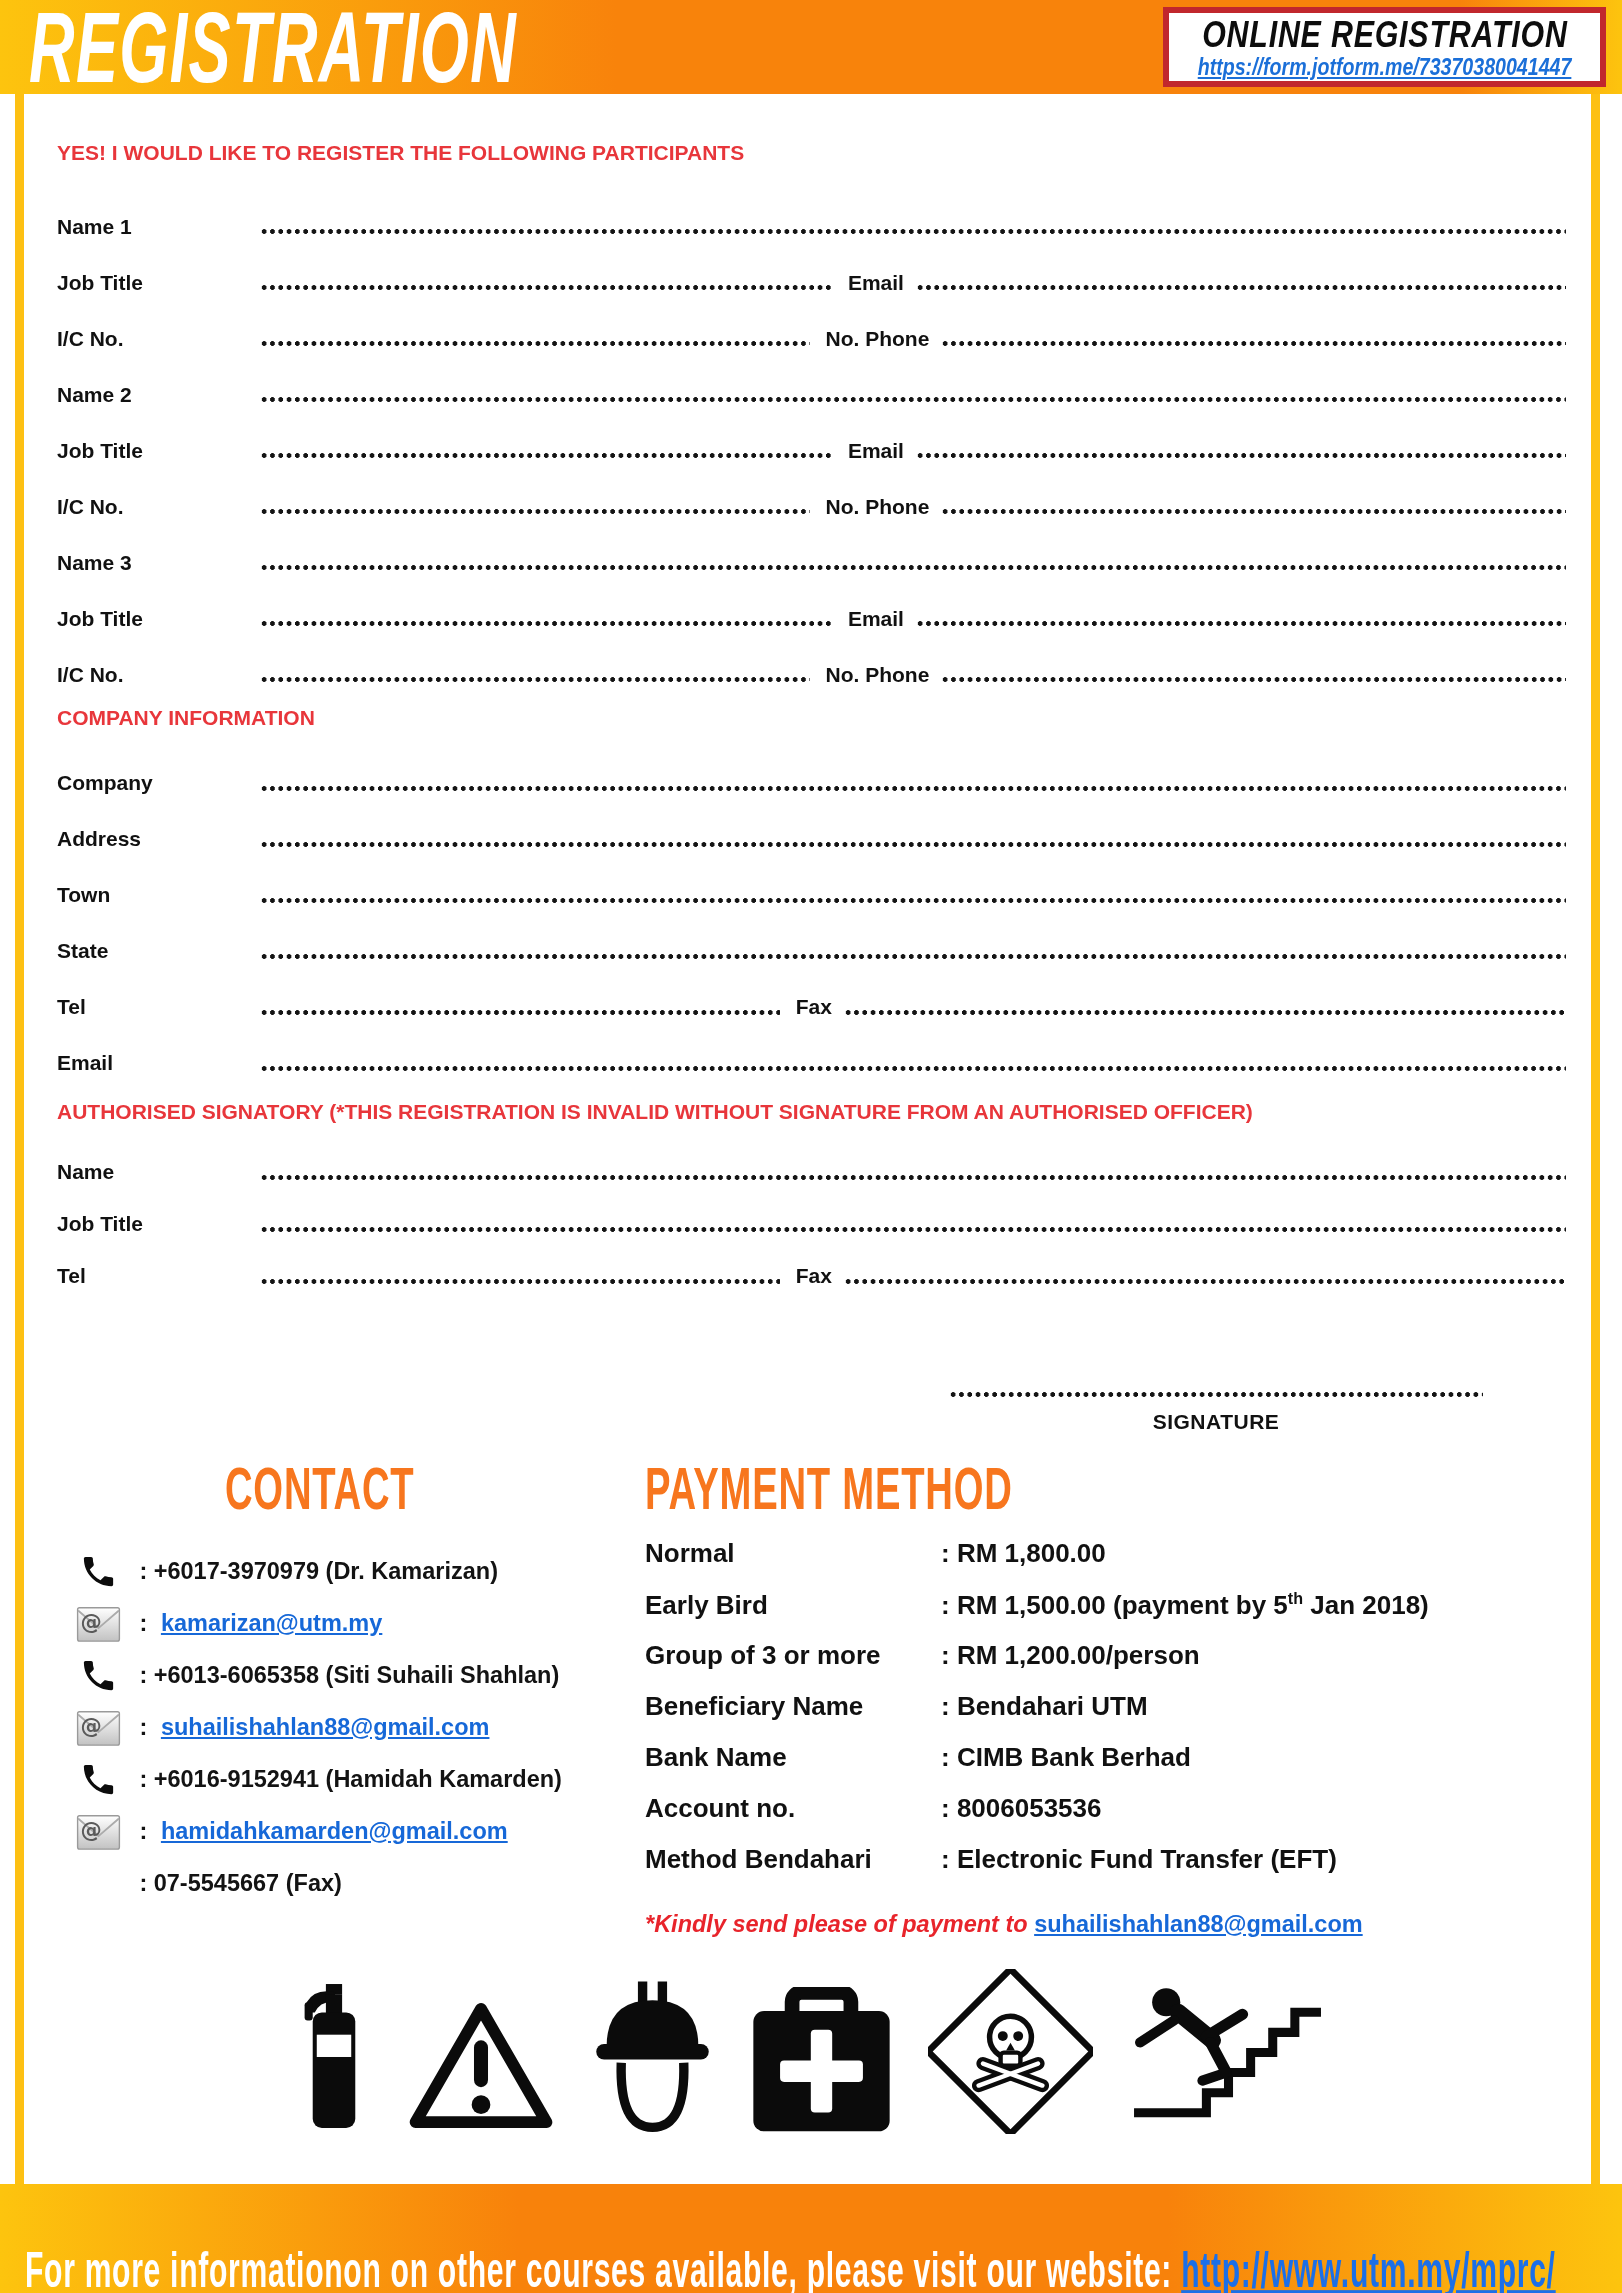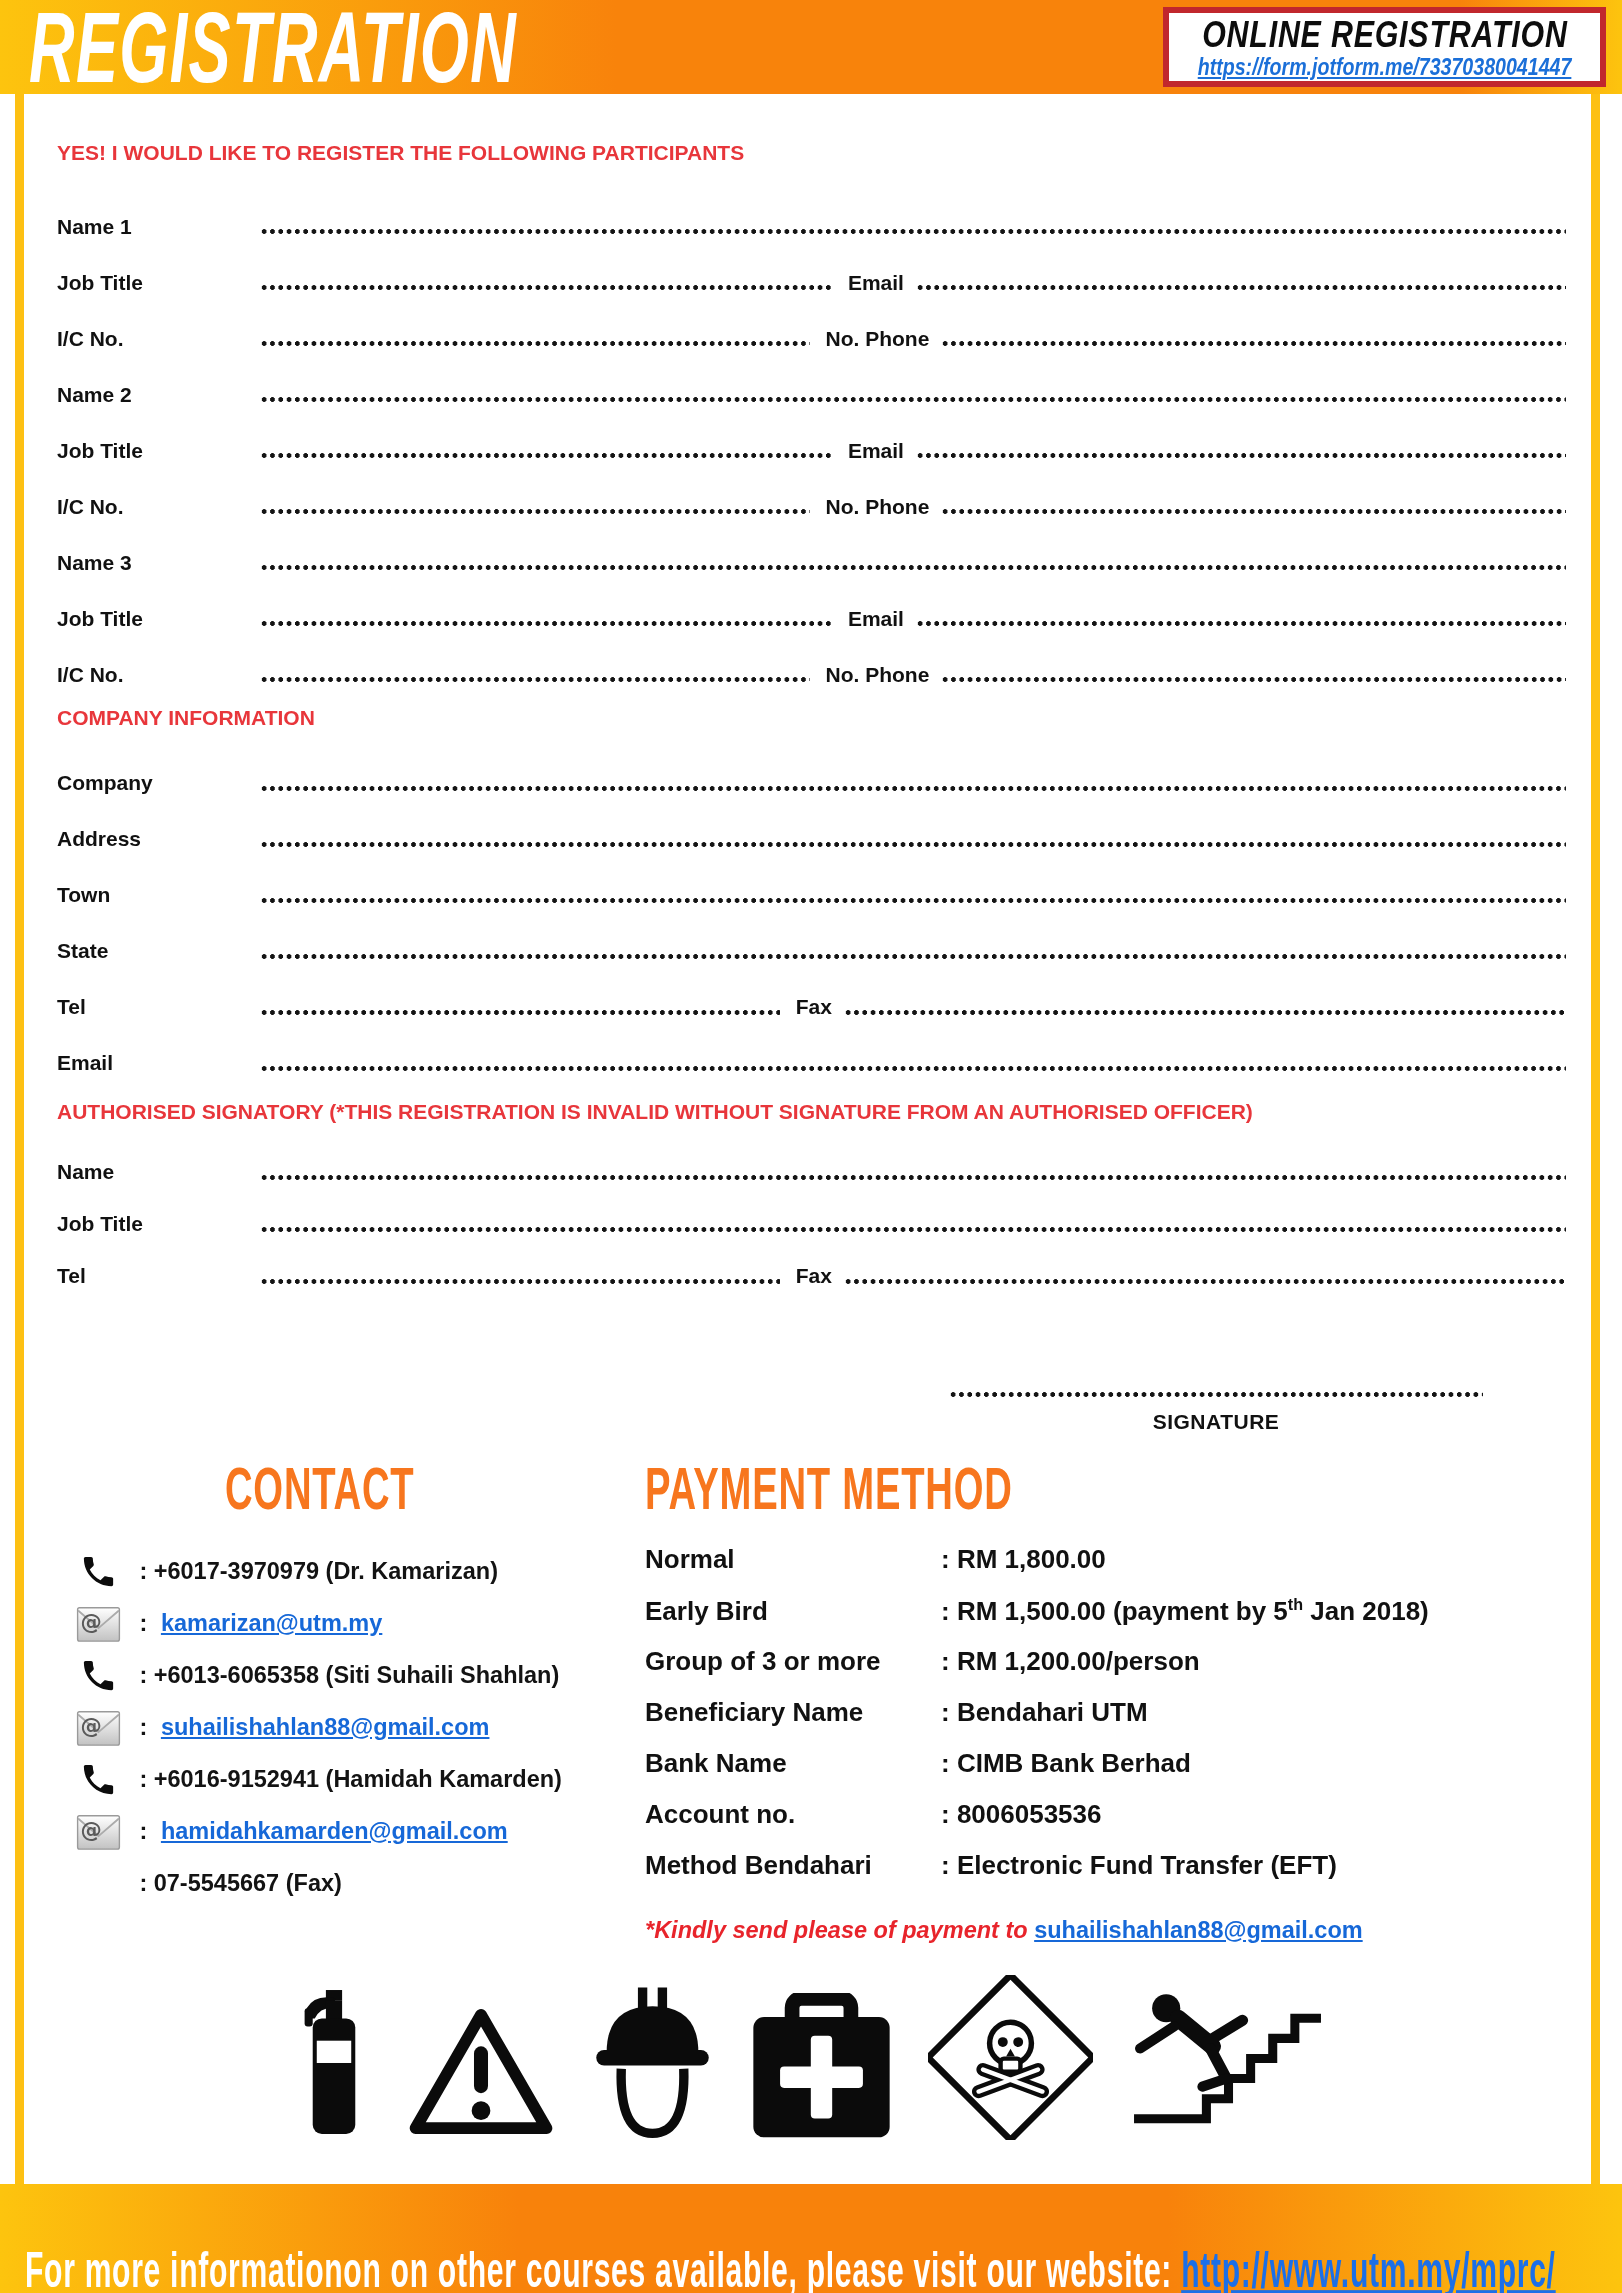--- a/index.html
+++ b/index.html
@@ -61,21 +61,21 @@
             font-size:51px; line-height:59px; letter-spacing:1px;
             transform:scale(0.75,1.15); transform-origin:left center; white-space:nowrap; }
 
   .contact-list { margin-top:27.4px; margin-left:13.7px; }
   .citem { display:flex; align-items:center; height:52px; gap:13.7px; }
   .cicon { flex:0 0 55px; display:flex; justify-content:center; align-items:center; }
   .ctext { font-size:23.5px; font-weight:bold; color:#131313; white-space:nowrap; }
   .ctext a, a.clink { color:#1668d8; text-decoration:underline; font-weight:bold; }
   .clink { font-size:23.5px; white-space:nowrap; }
 
-  .pay-list { margin-top:26px; }
+  .pay-list { margin-top:20px; }
   .prow { display:flex; align-items:baseline; height:51px; }
   .plabel { flex:0 0 296px; font-size:26px; font-weight:bold; }
   .pvalue { font-size:26px; font-weight:bold; white-space:nowrap; }
   .pvalue sup { font-size:0.62em; }
   .pay-note { margin-top:15.7px; font-size:23.5px; font-weight:bold; }
   .pay-note .note-red { color:#e8242b; font-style:italic; }
   .pay-note a { color:#1668d8; text-decoration:underline; }
 
   
   .safety-row { margin-top:31px; display:flex; justify-content:center; align-items:flex-end; gap:33px; }

